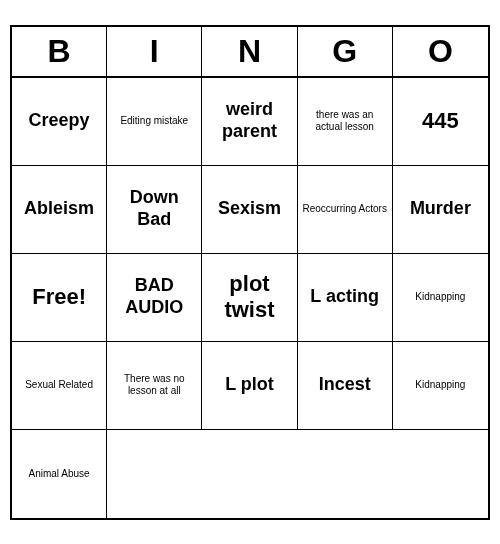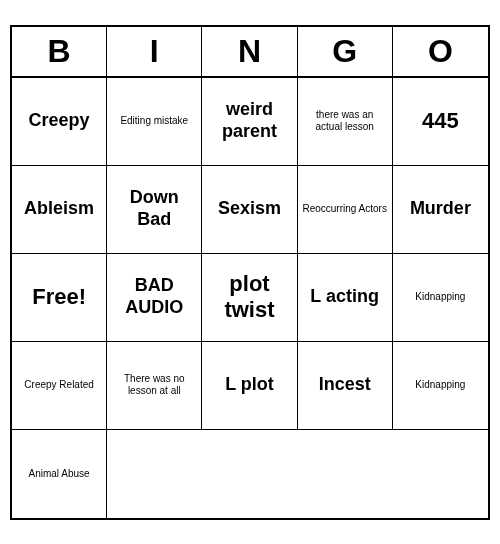--- a/index.html
+++ b/index.html
@@ -103,20 +103,20 @@
       <div class="bingo-cell large-text">Ableism</div>
       <div class="bingo-cell large-text">Down Bad</div>
       <div class="bingo-cell large-text">Sexism</div>
       <div class="bingo-cell">Reoccurring Actors</div>
       <div class="bingo-cell large-text">Murder</div>
       <div class="bingo-cell free" style="font-size: 22px; font-weight: bold; text-align: right;">Free!</div>
       <div class="bingo-cell large-text">BAD AUDIO</div>
       <div class="bingo-cell xlarge-text">plot twist</div>
       <div class="bingo-cell large-text">L acting</div>
       <div class="bingo-cell">Kidnapping</div>
-      <div class="bingo-cell">Creepy Related</div>
+      <div class="bingo-cell">Sexual Related</div>
       <div class="bingo-cell">There was no lesson at all</div>
       <div class="bingo-cell large-text">L plot</div>
       <div class="bingo-cell large-text">Incest</div>
       <div class="bingo-cell">Kidnapping</div>
       <div class="bingo-cell">Animal Abuse</div>
     </div>
 </div>
 
 </body></html>

